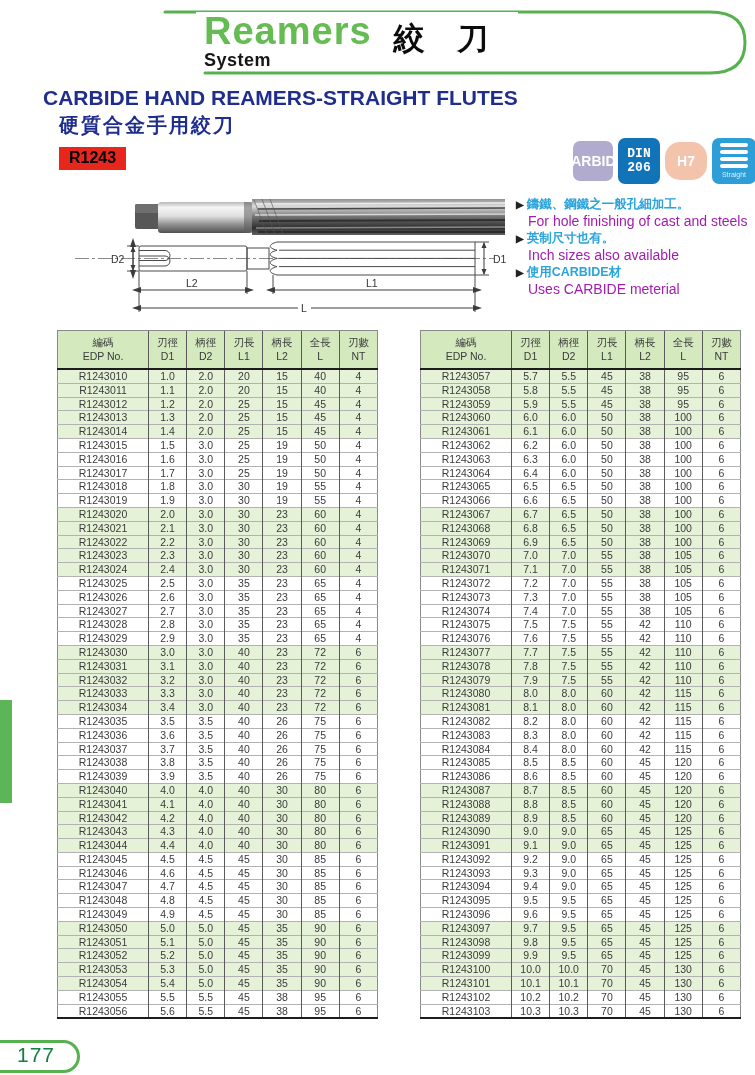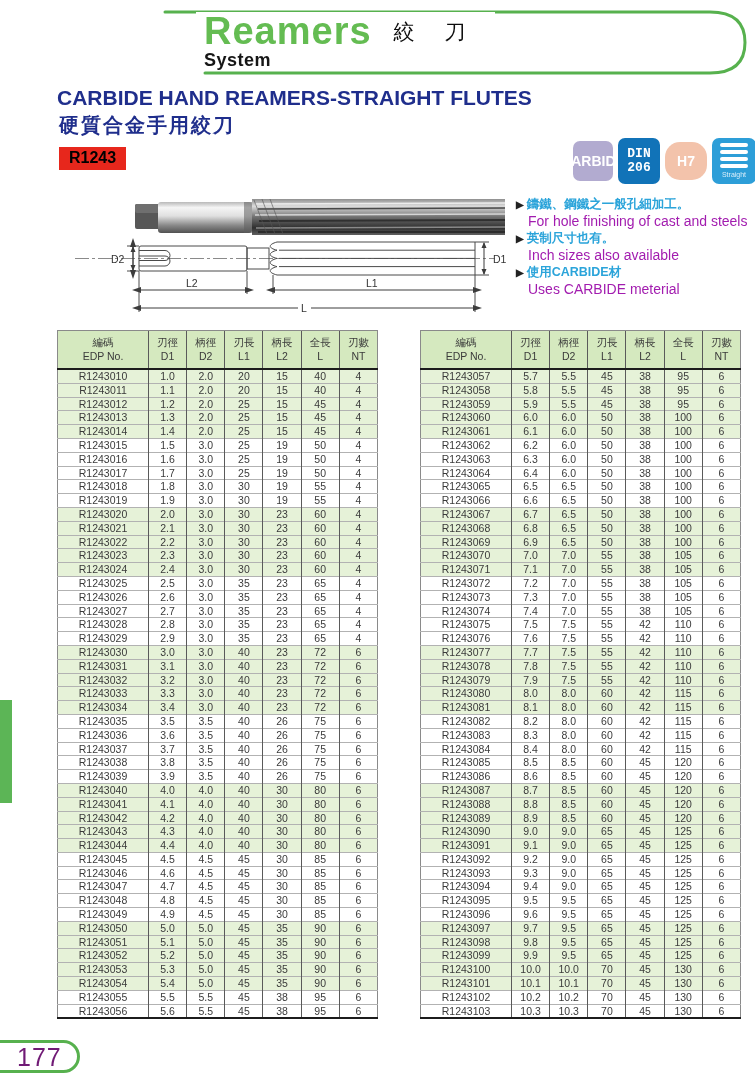--- a/index.html
+++ b/index.html
@@ -4,24 +4,24 @@
 <style>
   html,body{margin:0;padding:0;background:#fff;}
   body{width:755px;height:1075px;position:relative;font-family:"Liberation Sans",sans-serif;color:#222;}
   .page{position:absolute;inset:0;width:755px;height:1075px;overflow:hidden;background:#fff;}
 
   
   .brand-outline-svg{position:absolute;left:0;top:0;width:755px;height:85px;}
   .brand-block{position:absolute;left:196px;top:12px;background:#fff;padding:0 18px 2px 8px;display:flex;align-items:flex-start;}
   .brand-en{font-size:38px;font-weight:800;color:#64bc52;line-height:1;letter-spacing:1px;}
   .brand-sys{font-size:18px;font-weight:800;color:#161616;line-height:1;margin-top:1px;letter-spacing:.5px;}
-  .brand-zh{font-size:21px;font-weight:400;color:#0c0c0c;margin-left:22px;margin-top:6px;letter-spacing:12px;white-space:nowrap;}
+  .brand-zh{font-size:31px;font-weight:700;color:#0c0c0c;margin-left:22px;margin-top:6px;letter-spacing:12px;white-space:nowrap;}
 
   
-  .sec-en{position:absolute;left:57px;top:86px;font-size:21px;font-weight:800;color:#1f2e8c;white-space:nowrap;}
+  .sec-en{position:absolute;left:43px;top:86px;font-size:21px;font-weight:800;color:#1f2e8c;white-space:nowrap;}
   .sec-zh{position:absolute;left:59px;top:112px;font-size:20px;font-weight:800;color:#1f2e8c;letter-spacing:2px;white-space:nowrap;}
   .model{position:absolute;left:59px;top:147px;color:#000000;font-size:16px;font-weight:800;padding:2px 10px 3px;background:#e7271c;}
 
   
   .badges{position:absolute;left:573px;top:136px;display:flex;align-items:center;gap:5px;height:50px;}
   .badge{border-radius:7px;color:#fff;display:flex;align-items:center;justify-content:center;font-weight:800;flex:none;}
   .b-carbide{width:40px;height:40px;font-size:14px;background:#b2abd0;}
   .b-din{width:42px;height:46px;font-size:13px;line-height:1.1;flex-direction:column;background:#1173b8;}
   .b-h7{width:42px;height:38px;font-size:14px;background:#f3c3ab;border-radius:15px;}
   .b-straight{width:44px;height:46px;flex-direction:column;justify-content:flex-start;padding-top:5px;box-sizing:border-box;background:#2d9ed8;}
@@ -47,21 +47,21 @@
     border-top:1px solid #8a8a8a;border-bottom:2.5px solid #1c1c1c;padding:0;text-align:center;}
   table.spec th:first-child{width:90px;}
   table.spec td{height:12.6px;line-height:12.8px;padding:0;text-align:center;border-top:1px solid #b2b2b2;}
   table.spec tbody tr:first-child td{border-top:none;}
   table.spec th + th, table.spec td + td{border-left:1px solid #5a5a5a;}
   table.spec tr.band td{background:#e6f2d8;}
 
   
   .side-tab{position:absolute;left:0;top:700px;width:12px;height:103px;background:#5cb556;}
   .page-cap{position:absolute;left:-28px;top:1040px;width:102px;height:27px;border:3px solid #57b14e;border-radius:17px;background:#fff;}
-  .page-num{position:absolute;left:17px;top:1043px;font-size:25px;color:#701a75;letter-spacing:1px;}
+  .page-num{position:absolute;left:17px;top:1043px;font-size:21px;color:#15803d;letter-spacing:1px;}
 </style>
 </head>
 <body>
 
 <div class="page">
 
   <svg class="brand-outline-svg" viewBox="0 0 755 85">
     <path d="M165 12 H710 Q745 12 745 42.5 Q745 73 710 73 H205" fill="none" stroke="#57b14e" stroke-width="3" stroke-linecap="round"></path>
   </svg>
   <div class="brand-block">

